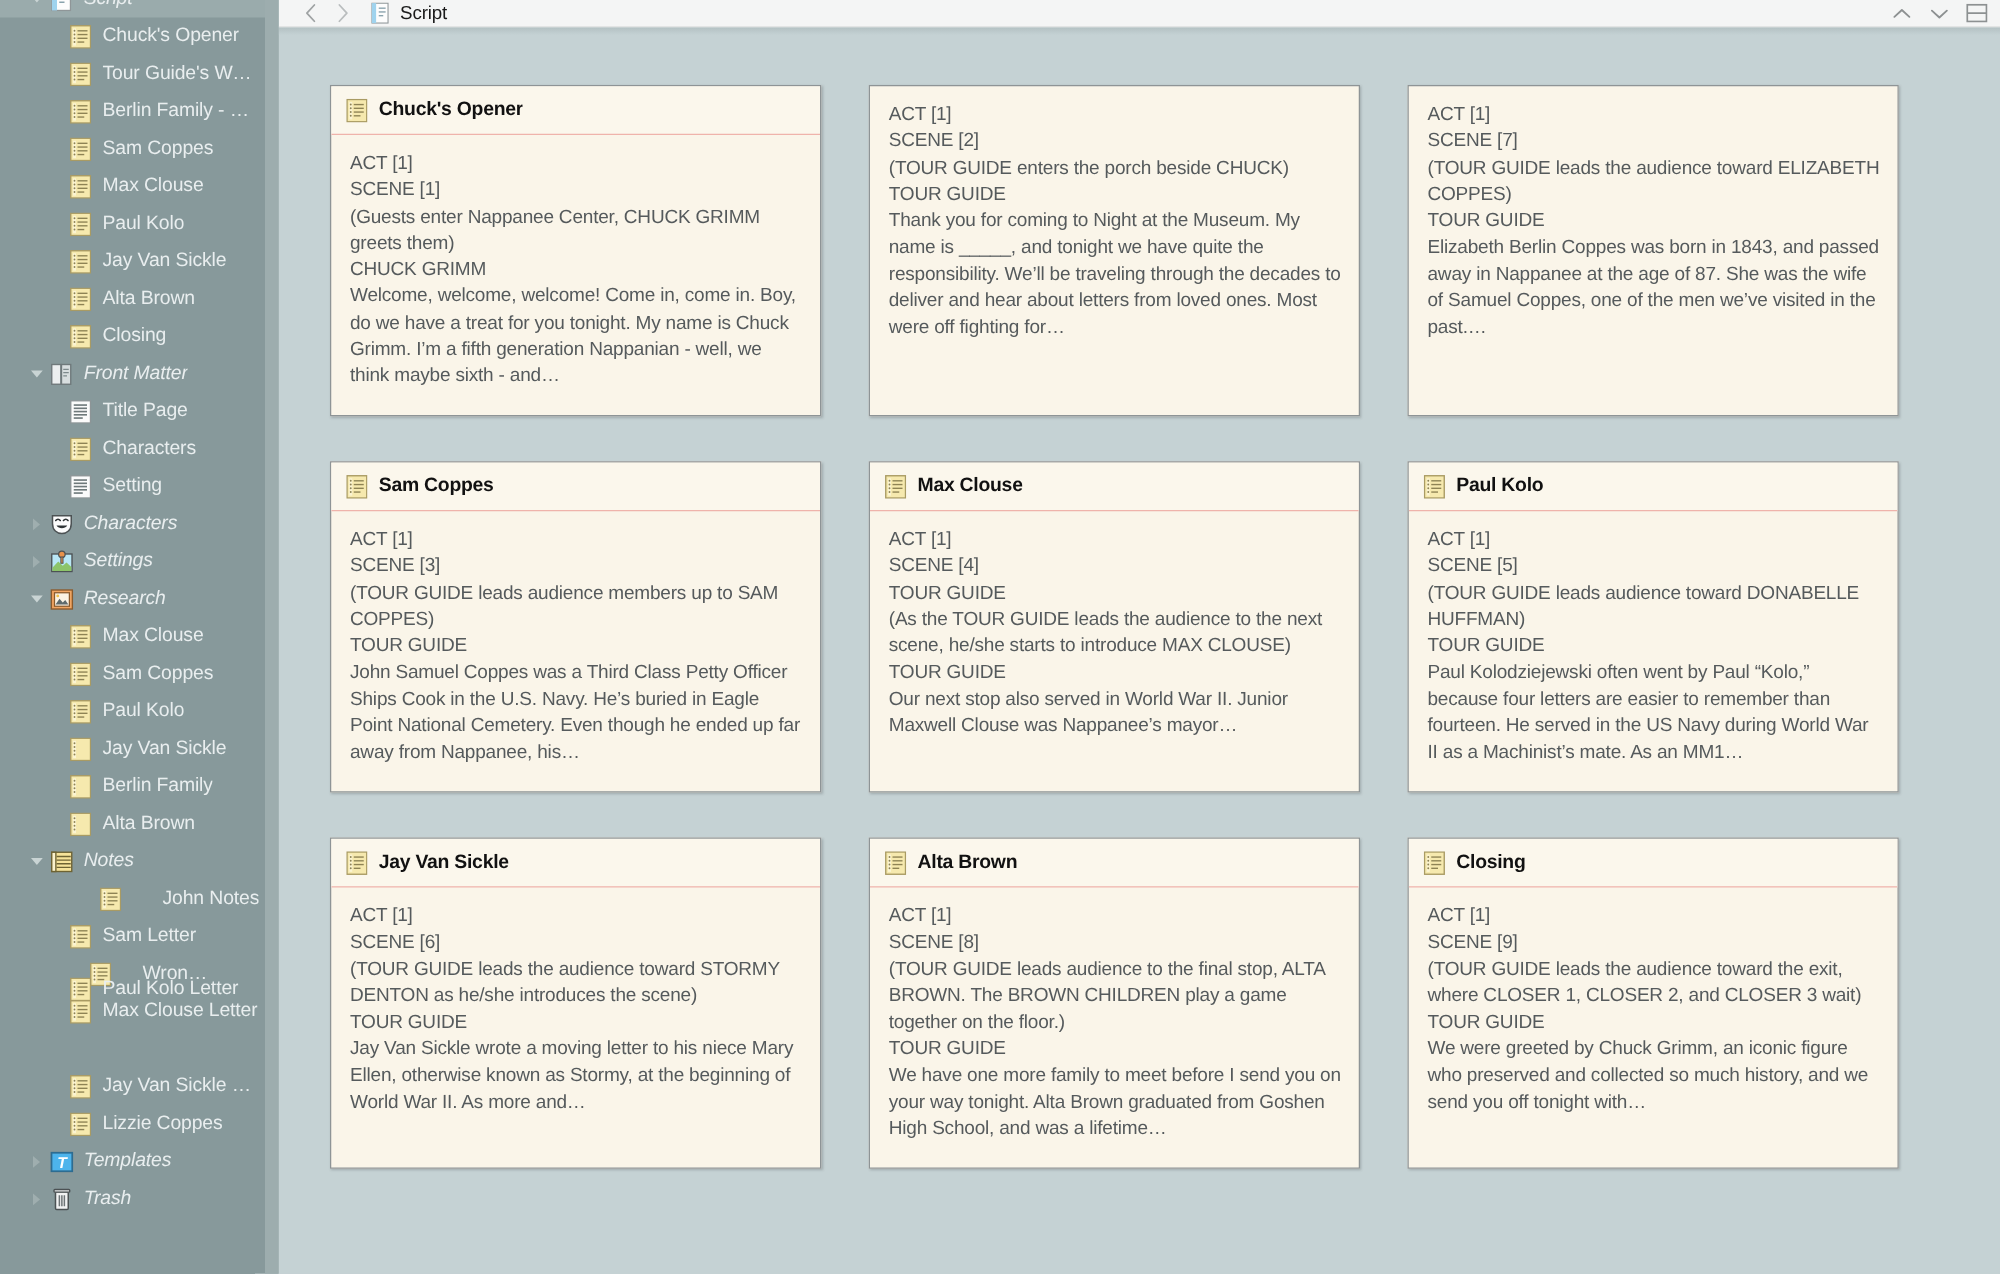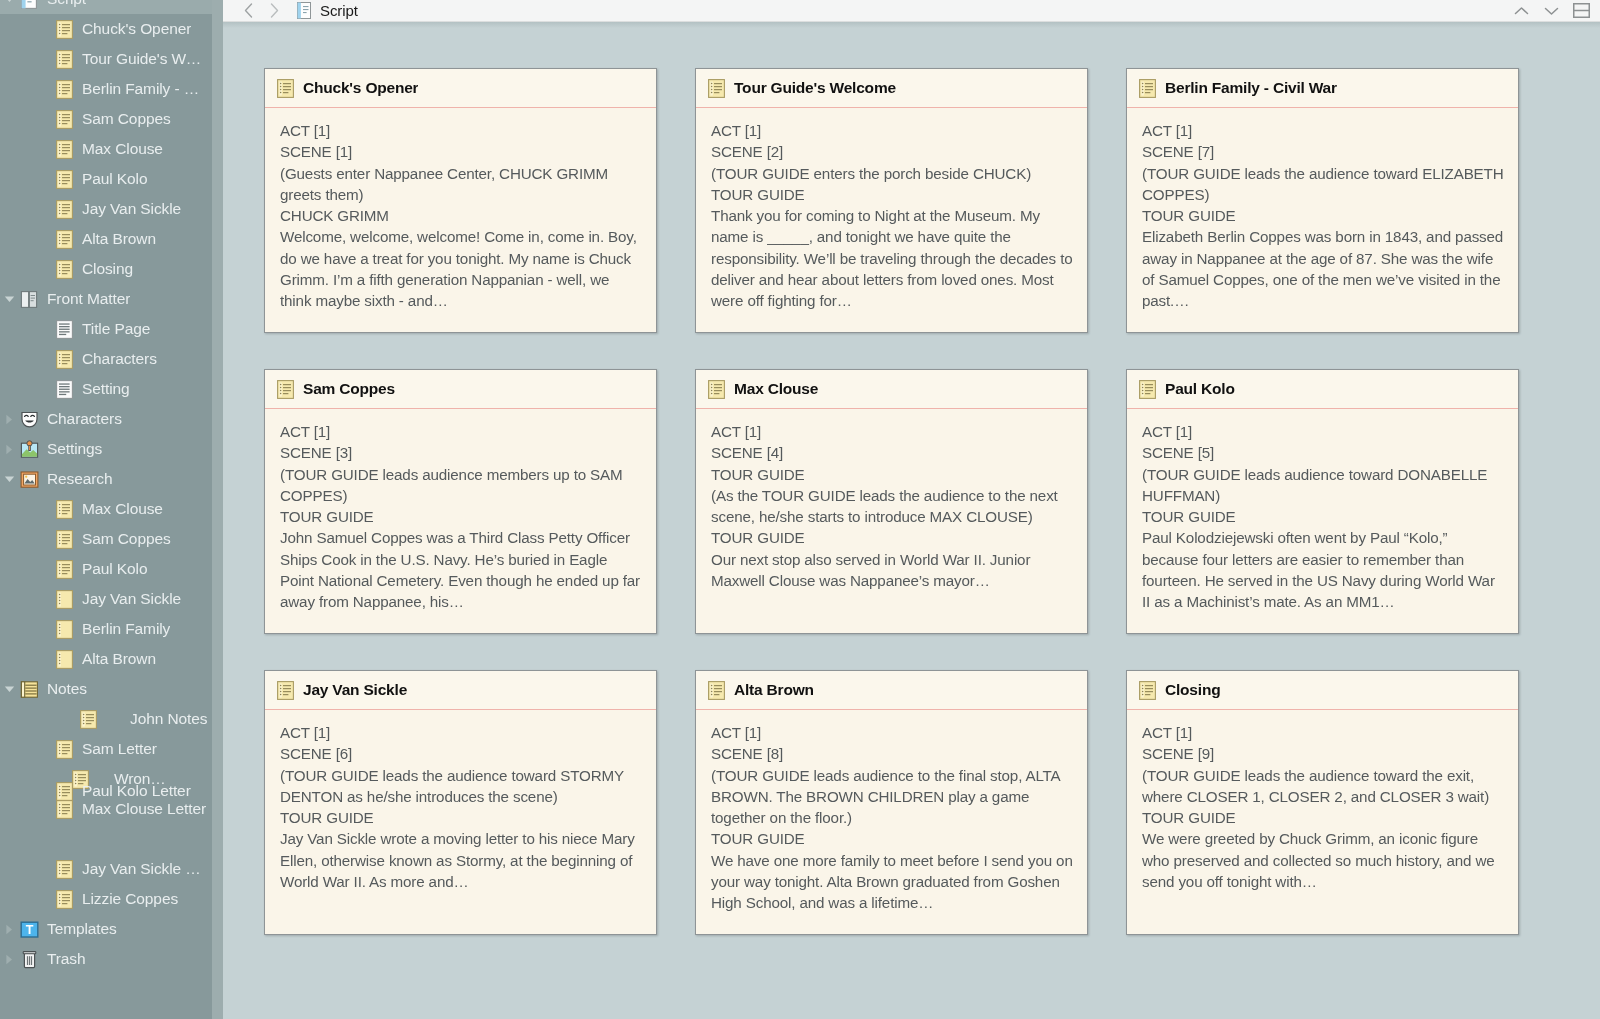--- a/index.html
+++ b/index.html
@@ -44,21 +44,21 @@
   }
   .binder-row .twisty.spacer { color: transparent; }
   .binder-row .bicon {
     width: 22px; min-width: 22px; height: 30px;
     display: flex; align-items: center; justify-content: center;
     margin-right: 7px;
   }
   .binder-row .blabel { overflow: hidden; text-overflow: ellipsis; }
 
   
-  .lvl0 { padding-left: 0; }
+  .lvl0 { padding-left: 20px; font-style: italic; }
   .lvl1 { padding-left: 35px; }
 
   
   #main {
     position: relative; flex: 1 1 auto; height: 1019px;
     background: #c5d2d4; overflow: hidden;
   }
   #header {
     position: absolute; top: 0; left: 0; right: 0; height: 22px;
     background: #f4f5f5;
@@ -768,61 +768,27 @@
               </span>
               <span class="card-title">Chuck's Opener</span>
             </div>
             <div class="card-body">ACT [1]
 SCENE [1]
 (Guests enter Nappanee Center, CHUCK GRIMM greets them)
 CHUCK GRIMM
 Welcome, welcome, welcome! Come in, come in. Boy, do we have a treat for you tonight. My name is Chuck Grimm. I’m a fifth generation Nappanian - well, we think maybe sixth - and…</div>
           </div>
           <div class="card">
-            <div class="card-header">
-              <span class="chicon">
-                <svg width="17" height="19" viewBox="0 0 17 19" aria-hidden="true">
-      <rect x="0.6" y="0.6" width="15.8" height="17.8" fill="#f6e9ae" stroke="#a99b63" stroke-width="1.1"></rect>
-      <rect x="2.4" y="2.6" width="2.4" height="13.9" fill="#fbf4d2"></rect>
-      <circle cx="3.6" cy="4.6" r="0.75" fill="#8e8354"></circle>
-      <circle cx="3.6" cy="7.6" r="0.75" fill="#8e8354"></circle>
-      <circle cx="3.6" cy="10.6" r="0.75" fill="#8e8354"></circle>
-      <circle cx="3.6" cy="13.6" r="0.75" fill="#8e8354"></circle>
-      <rect x="6" y="4.1" width="8" height="1.1" fill="#8e8354"></rect>
-      <rect x="6" y="7.1" width="8" height="1.1" fill="#8e8354"></rect>
-      <rect x="6" y="10.1" width="8" height="1.1" fill="#8e8354"></rect>
-      <rect x="6" y="13.1" width="5.4" height="1.1" fill="#8e8354"></rect>
-    </svg>
-              </span>
-              <span class="card-title">Tour Guide's Welcome</span>
-            </div>
             <div class="card-body">ACT [1]
 SCENE [2]
 (TOUR GUIDE enters the porch beside CHUCK)
 TOUR GUIDE
 Thank you for coming to Night at the Museum. My name is _____, and tonight we have quite the responsibility. We’ll be traveling through the decades to deliver and hear about letters from loved ones. Most were off fighting for…</div>
           </div>
           <div class="card">
-            <div class="card-header">
-              <span class="chicon">
-                <svg width="17" height="19" viewBox="0 0 17 19" aria-hidden="true">
-      <rect x="0.6" y="0.6" width="15.8" height="17.8" fill="#f6e9ae" stroke="#a99b63" stroke-width="1.1"></rect>
-      <rect x="2.4" y="2.6" width="2.4" height="13.9" fill="#fbf4d2"></rect>
-      <circle cx="3.6" cy="4.6" r="0.75" fill="#8e8354"></circle>
-      <circle cx="3.6" cy="7.6" r="0.75" fill="#8e8354"></circle>
-      <circle cx="3.6" cy="10.6" r="0.75" fill="#8e8354"></circle>
-      <circle cx="3.6" cy="13.6" r="0.75" fill="#8e8354"></circle>
-      <rect x="6" y="4.1" width="8" height="1.1" fill="#8e8354"></rect>
-      <rect x="6" y="7.1" width="8" height="1.1" fill="#8e8354"></rect>
-      <rect x="6" y="10.1" width="8" height="1.1" fill="#8e8354"></rect>
-      <rect x="6" y="13.1" width="5.4" height="1.1" fill="#8e8354"></rect>
-    </svg>
-              </span>
-              <span class="card-title">Berlin Family - Civil War</span>
-            </div>
             <div class="card-body">ACT [1]
 SCENE [7]
 (TOUR GUIDE leads the audience toward ELIZABETH COPPES)
 TOUR GUIDE
 Elizabeth Berlin Coppes was born in 1843, and passed away in Nappanee at the age of 87. She was the wife of Samuel Coppes, one of the men we’ve visited in the past.…</div>
           </div>
           <div class="card">
             <div class="card-header">
               <span class="chicon">
                 <svg width="17" height="19" viewBox="0 0 17 19" aria-hidden="true">

